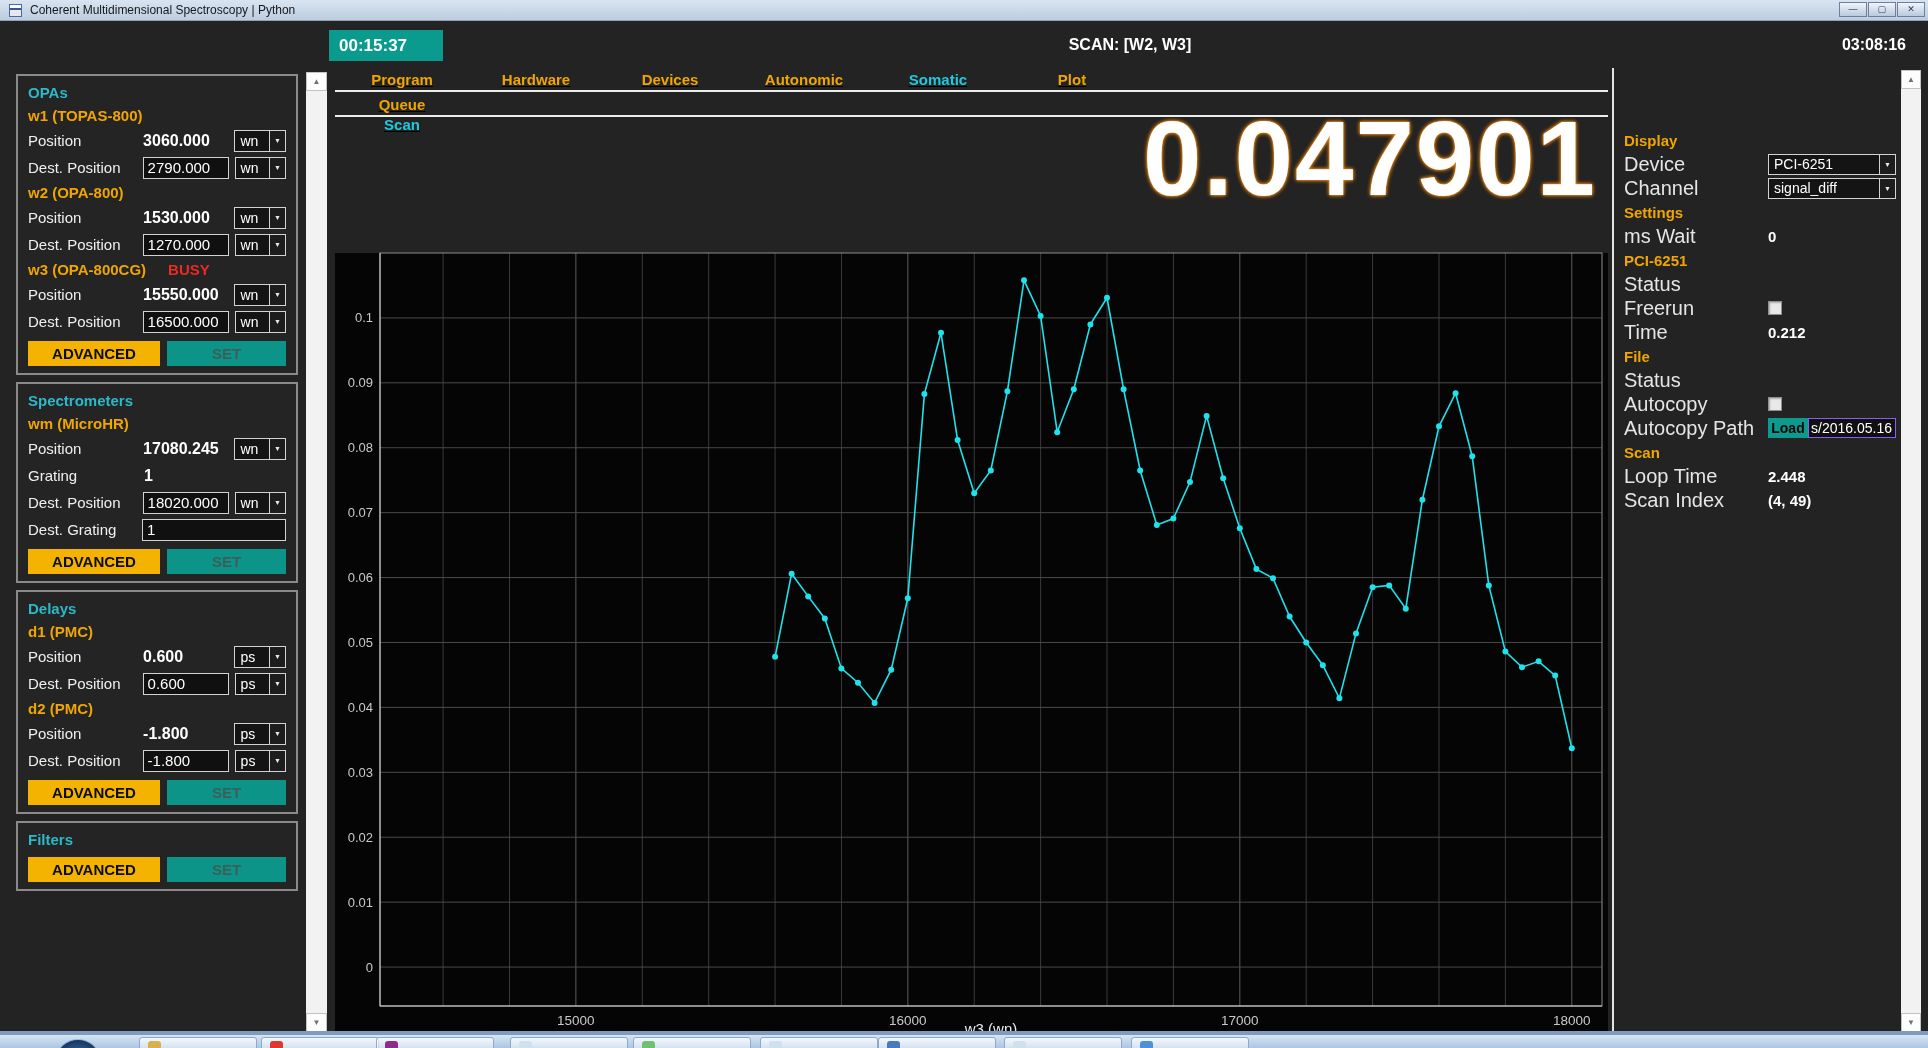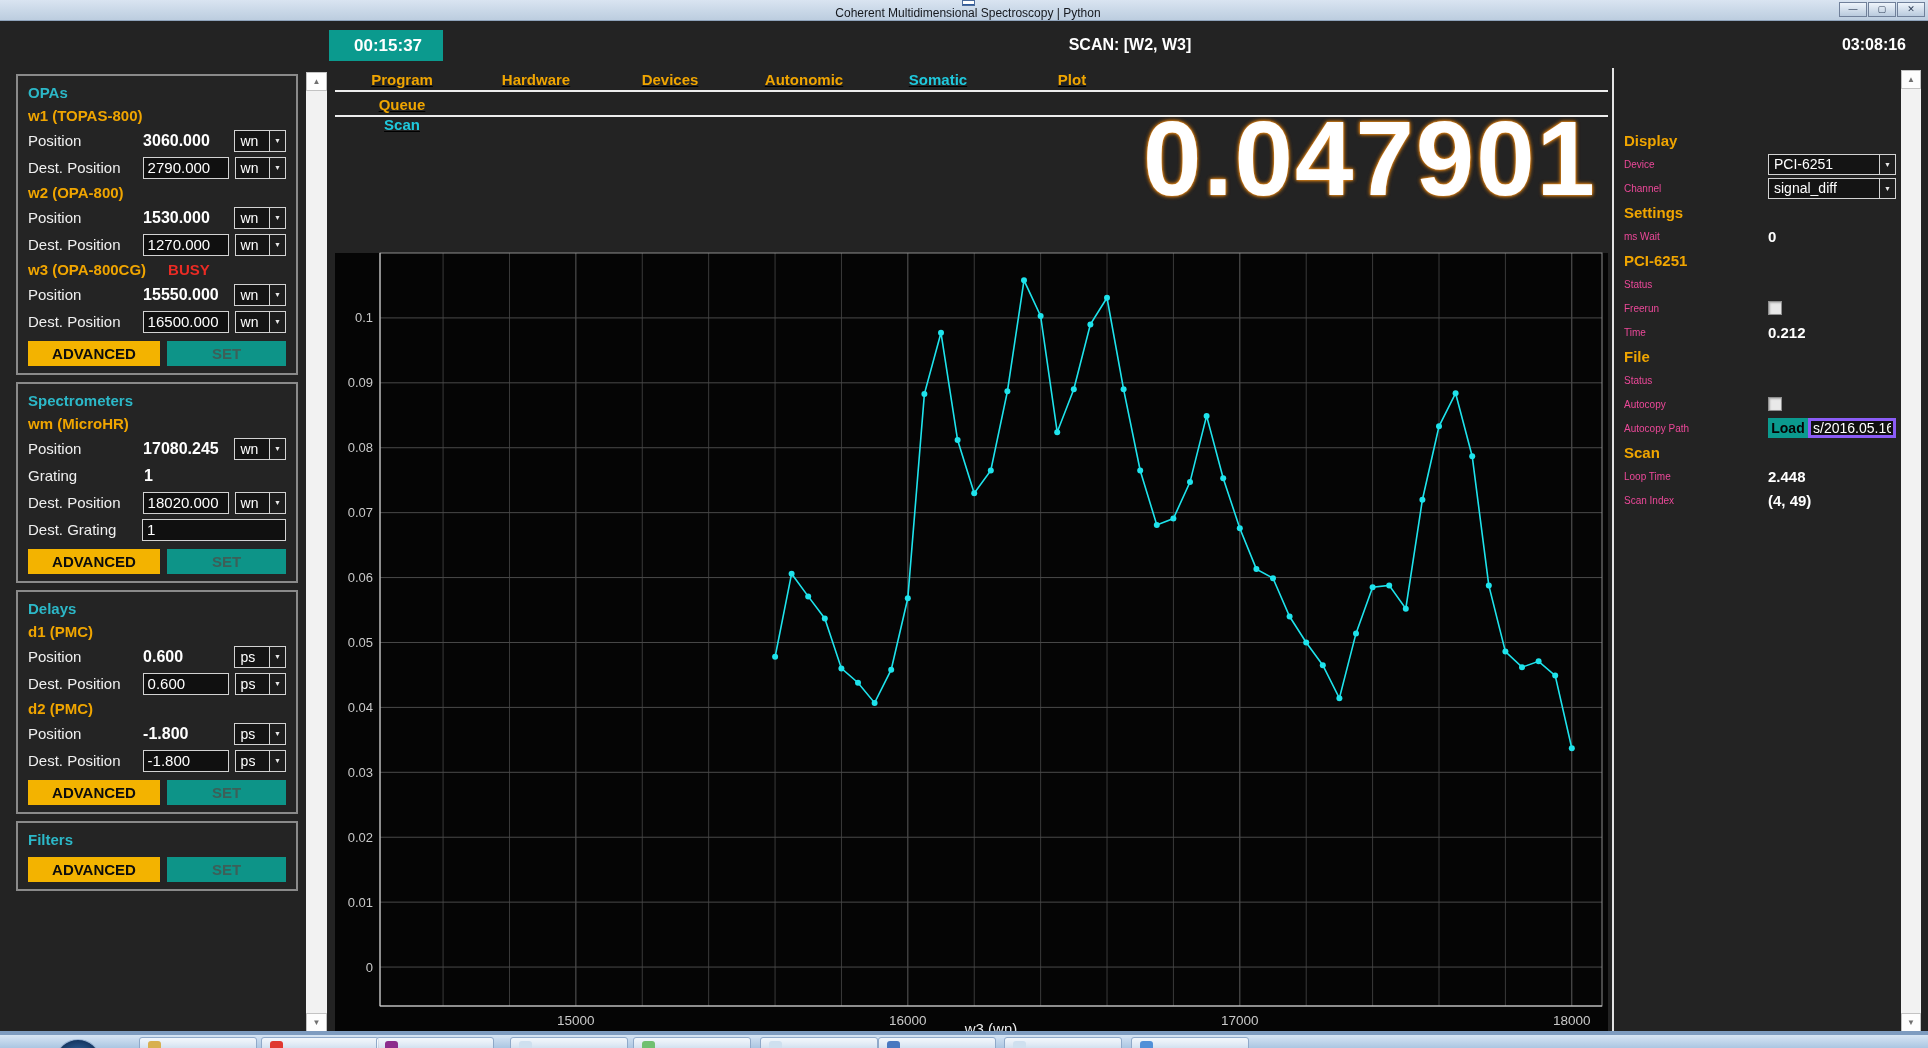--- a/index.html
+++ b/index.html
@@ -3,37 +3,37 @@
 <meta charset="utf-8">
 <style>
   * { margin:0; padding:0; box-sizing:border-box; }
   html,body { width:1928px; height:1048px; overflow:hidden; background:#000;
     font-family:"Liberation Sans", sans-serif; }
   #stage { position:relative; width:1928px; height:1048px; background:#232323; }
 
   
   #titlebar { position:absolute; left:0; top:0; width:1928px; height:21px;
     background:linear-gradient(#d9e4f1,#bccddf); border-bottom:1px solid #8fa3bb;
-    display:flex; align-items:center;flex-direction:column; }
+    display:flex; align-items:center; }
   #app-icon { width:13px; height:13px; margin-left:9px; border:1px solid #4a6a9a;
     background:linear-gradient(#fff 0 3px,#2f5a9a 3px 5px,#e8e8e8 5px); }
   #title-text { font-size:12px; color:#15181d; margin-left:8px; }
   #win-buttons { position:absolute; right:3px; top:2px; display:flex; gap:1px; }
   .winbtn { width:28px; height:15px; background:linear-gradient(#eef4fb,#b9cadd);
     border:1px solid #70809a; font-size:9px; color:#2c3c55; display:flex;
     align-items:center; justify-content:center; line-height:1; }
 
   
   #shutdown-btn { position:absolute; left:16px; top:27px; width:292px; height:34px;
     background:#ee4b42; color:#8e2520; font-weight:bold; font-size:18px;
     display:flex; align-items:center; justify-content:center; letter-spacing:.5px;
     border:none; }
   #timer-box { position:absolute; left:329px; top:30px; width:114px; height:31px;
     background:#0b9a8e; color:#fff; font-weight:bold; font-size:17px;
-    display:flex; align-items:center; padding-left:25px; }
+    display:flex; align-items:center; padding-left:10px; }
   #scan-status { position:absolute; left:995px; top:36px; width:270px; text-align:center;
     color:#fff; font-weight:bold; font-size:16px; }
   #clock { position:absolute; right:22px; top:36px; color:#fff; font-weight:bold; font-size:16px; }
 
   
   #left-panel { position:absolute; left:16px; top:74px; width:282px; }
   .group-box { border:2px solid #8a8a8a; background:#242424; padding:5px 10px 7px 10px;
     margin-bottom:7px; }
   .group-title { color:#2cb8c8; font-weight:bold; font-size:15px; height:23px;
     display:flex; align-items:center; }
@@ -76,29 +76,29 @@
     text-shadow:0 0 2px #ff9b1e, 0 0 4px #c87312, 0 0 4px #c87312; }
 
   
   #chart-wrap { position:absolute; left:335px; top:240px; width:1273px; height:795px; }
 
   
   #vsep { position:absolute; left:1612px; top:68px; width:2px; height:966px; background:#e3e3e3; }
   #right-panel { position:absolute; left:1624px; top:128px; width:272px; }
   .rp-row { height:24px; display:flex; align-items:center; }
   .rp-heading { color:#f0a500; font-weight:bold; font-size:15px; }
-  .rp-label { width:144px; color:#ec4899; font-size:10px; }
+  .rp-label { width:144px; color:#e5e5e5; font-size:20px; }
   .rp-value { color:#fff; font-weight:bold; font-size:15px; }
   .rp-dd { width:128px; height:21px; border:1px solid #d2d2d2; background:#141414; display:flex; }
   .rp-dd .dd-text { flex:1; color:#fff; font-size:14px; display:flex; align-items:center; padding-left:5px; }
   .rp-check { width:14px; height:14px; background:#e9e9e9; border:1px solid #8f8f8f;
     box-shadow:inset 1px 1px 2px #adadad; }
   .load-btn { width:40px; height:20px; background:#0b9a8e; color:#050505; font-weight:bold;
     font-size:14px; border:none; display:flex; align-items:center; justify-content:center; }
-  .path-input { width:88px; height:20px; background:#101010; border:3px solid #8b5cf6;
+  .path-input { width:88px; height:20px; background:#101010; border:1px solid #8b5cf6;
     color:#fff; font-size:14px; padding:0 2px; font-family:"Liberation Sans",sans-serif; }
 
   
   #bottom-frame { position:absolute; left:0; top:1031px; width:1928px; height:4px; background:#7e9cc0; }
   #taskbar { position:absolute; left:0; top:1035px; width:1928px; height:13px;
     background:linear-gradient(#d7e5f4,#abc6e2); overflow:hidden; }
   #start-orb { position:absolute; left:56px; top:4px; width:44px; height:40px; border-radius:50%;
     background:radial-gradient(circle at 50% 60%, #4a86c8, #173a66 70%); border:1px solid #9ab4d4; }
   .tb-btn { position:absolute; top:2px; width:118px; height:18px; border:1px solid #8fa9c9;
     border-radius:3px; background:linear-gradient(rgba(255,255,255,.75), rgba(255,255,255,.3)); }

